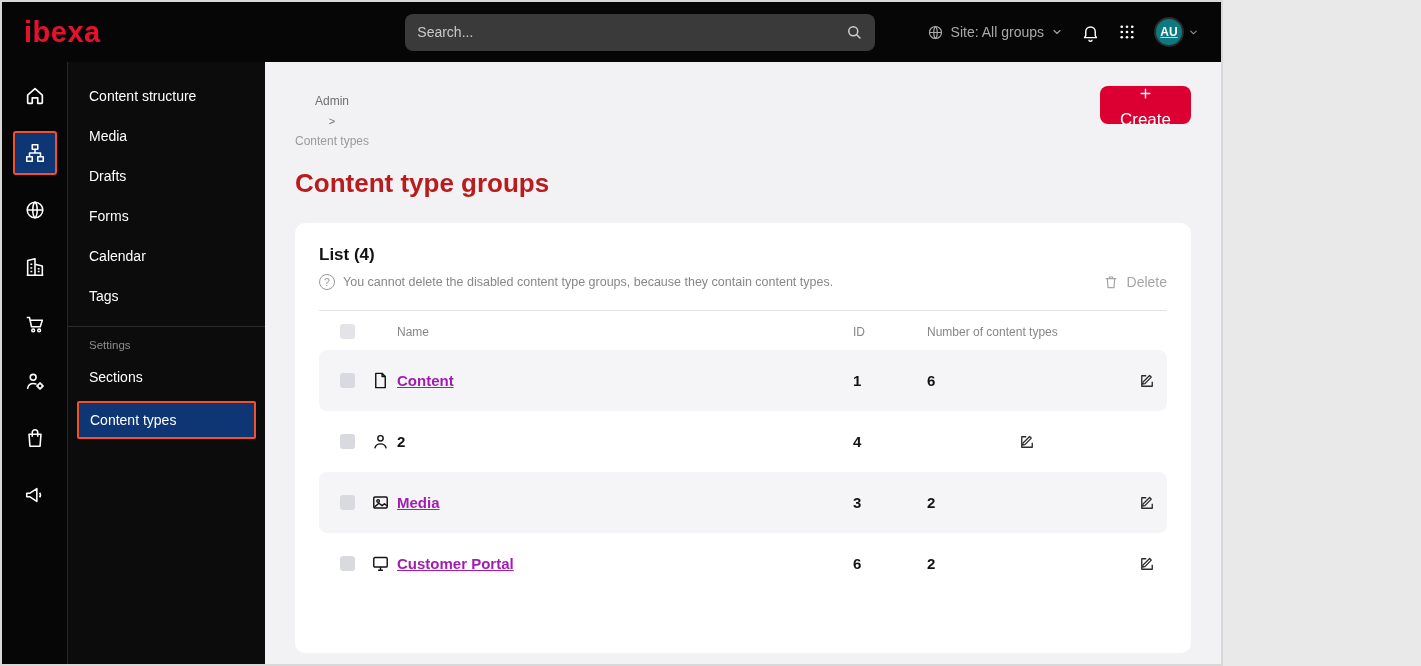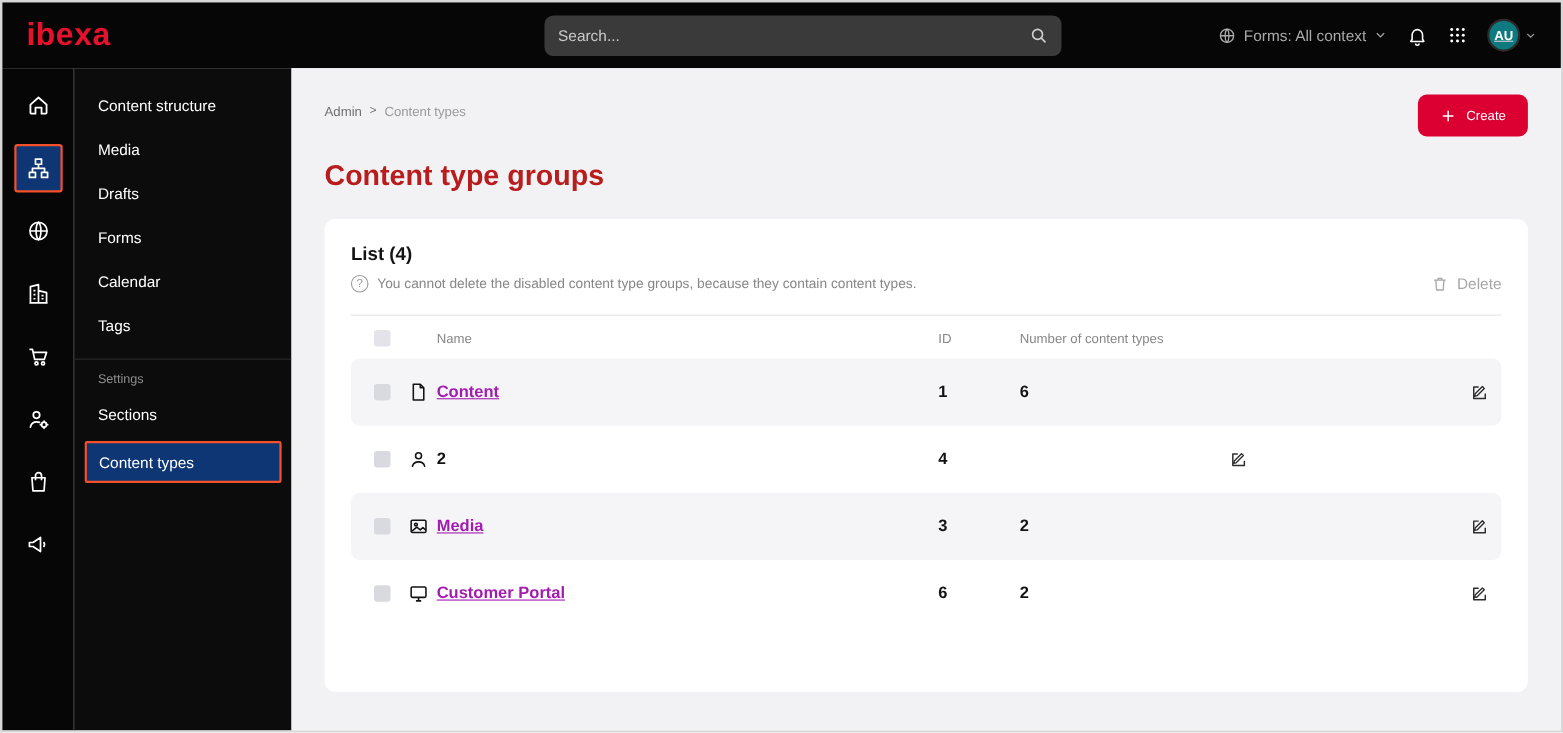--- a/index.html
+++ b/index.html
@@ -1,18 +1,18 @@
 <!DOCTYPE html>
 <html><head>
 <meta charset="utf-8">
 <style>
   * { box-sizing: border-box; margin: 0; padding: 0; }
   html,body { background:#e9e9e9; }
   body { font-family:"Liberation Sans", sans-serif; }
-  .screen{ width:1421px; height:666px; border:2px solid #d8d8d8; background:#fff;
+  .screen{ width:1223px; height:666px; border:2px solid #d8d8d8; background:#fff;
            display:flex; flex-direction:column; overflow:hidden; }
 
   
   .topbar{ height:60px; background:#060606; display:flex; align-items:center;
            padding:0 22px; flex-shrink:0; }
   .logo{ color:#e8112d; font-weight:800; font-size:29px; letter-spacing:.5px;
          font-style:normal; width:200px; }
   .search-zone{ flex:1; display:flex; justify-content:center; padding-left:130px; }
   .search-box{ width:470px; height:37px; background:#3a3a3a; border-radius:8px;
                display:flex; align-items:center; padding:0 12px; }
@@ -43,28 +43,28 @@
          flex-shrink:0; color:#fff; }
   .menu-item{ padding:12px 21px; font-size:14px; font-weight:500; cursor:pointer; }
   .menu-divider{ border-top:1px solid #2c2c2c; margin:10px 0 4px; }
   .menu-section{ padding:8px 21px 6px; font-size:11.5px; color:#8d8d8d; }
   .menu-item.active{ margin:4px 9px; padding:9px 11px; background:#0e3674;
                      border:2px solid #f4502a; border-radius:2px; }
 
   
   .main{ flex:1; background:#f2f2f4; padding:24px 30px; overflow:hidden; }
   .main-top{ display:flex; align-items:flex-start; justify-content:space-between; }
-  .breadcrumb{ font-size:12px; color:#8b8b8b; display:flex; gap:7px; align-items:center; margin-top:8px; }
+  .breadcrumb{ font-size:12px; color:#8b8b8b; display:flex; gap:7px; align-items:center; margin-top:8px;flex-direction:column; }
   .breadcrumb .root{ color:#6f6f6f; }
   .breadcrumb .sep{ color:#6f6f6f; font-size:11px; }
   .breadcrumb .current{ color:#9a9a9a; }
   .btn-create{ background:#dc0032; color:#fff; border:none; border-radius:8px;
-               height:38px; padding:0 20px; font-size:12px; font-weight:500;
+               height:38px; padding:0 20px; font-size:17px; font-weight:500;
                display:flex; align-items:center; gap:9px; cursor:pointer;
-               font-family:"Liberation Sans", sans-serif; }
+               font-family:"Liberation Sans", sans-serif;flex-direction:column; }
   .page-title{ margin-top:20px; font-size:26px; font-weight:800; color:#b91c1c; }
 
   
   .card{ margin-top:24px; background:#fff; border-radius:10px; padding:22px 24px;
          min-height:430px; }
   .card-head{ display:flex; justify-content:space-between; align-items:flex-end; }
   .list-title{ font-size:17px; font-weight:700; color:#131313; }
   .list-info{ margin-top:9px; display:flex; align-items:center; gap:8px;
               font-size:12.5px; color:#878787; }
   .q-circle{ width:16px; height:16px; border:1.4px solid #9a9a9a; border-radius:50%;
@@ -109,21 +109,21 @@
     </div>
 
     <div class="tb-right">
       <div class="site-ctx">
         <span class="icon">
           <svg width="17" height="17" viewBox="0 0 24 24" fill="none" stroke="currentColor" stroke-width="1.7">
               <circle cx="12" cy="12" r="8.5"></circle>
               <path d="M3.5 12h17M12 3.5c3.2 2.6 3.2 14.4 0 17-3.2-2.6-3.2-14.4 0-17z"></path>
             </svg>
         </span>
-        <span>Forms: All context</span>
+        <span>Site: All groups</span>
         <span class="icon">
           <svg width="12" height="12" viewBox="0 0 24 24" fill="none" stroke="currentColor" stroke-width="2.2" stroke-linecap="round">
               <path d="M6 9l6 6 6-6"></path>
             </svg>
         </span>
       </div>
       <span class="icon" style="color:#fff">
         <svg width="19" height="19" viewBox="0 0 24 24" fill="none" stroke="currentColor" stroke-width="1.8" stroke-linejoin="round">
             <path d="M6 16v-5a6 6 0 0 1 12 0v5l1.5 2.5H4.5L6 16z"></path>
             <path d="M10 21a2 2 0 0 0 4 0"></path>

